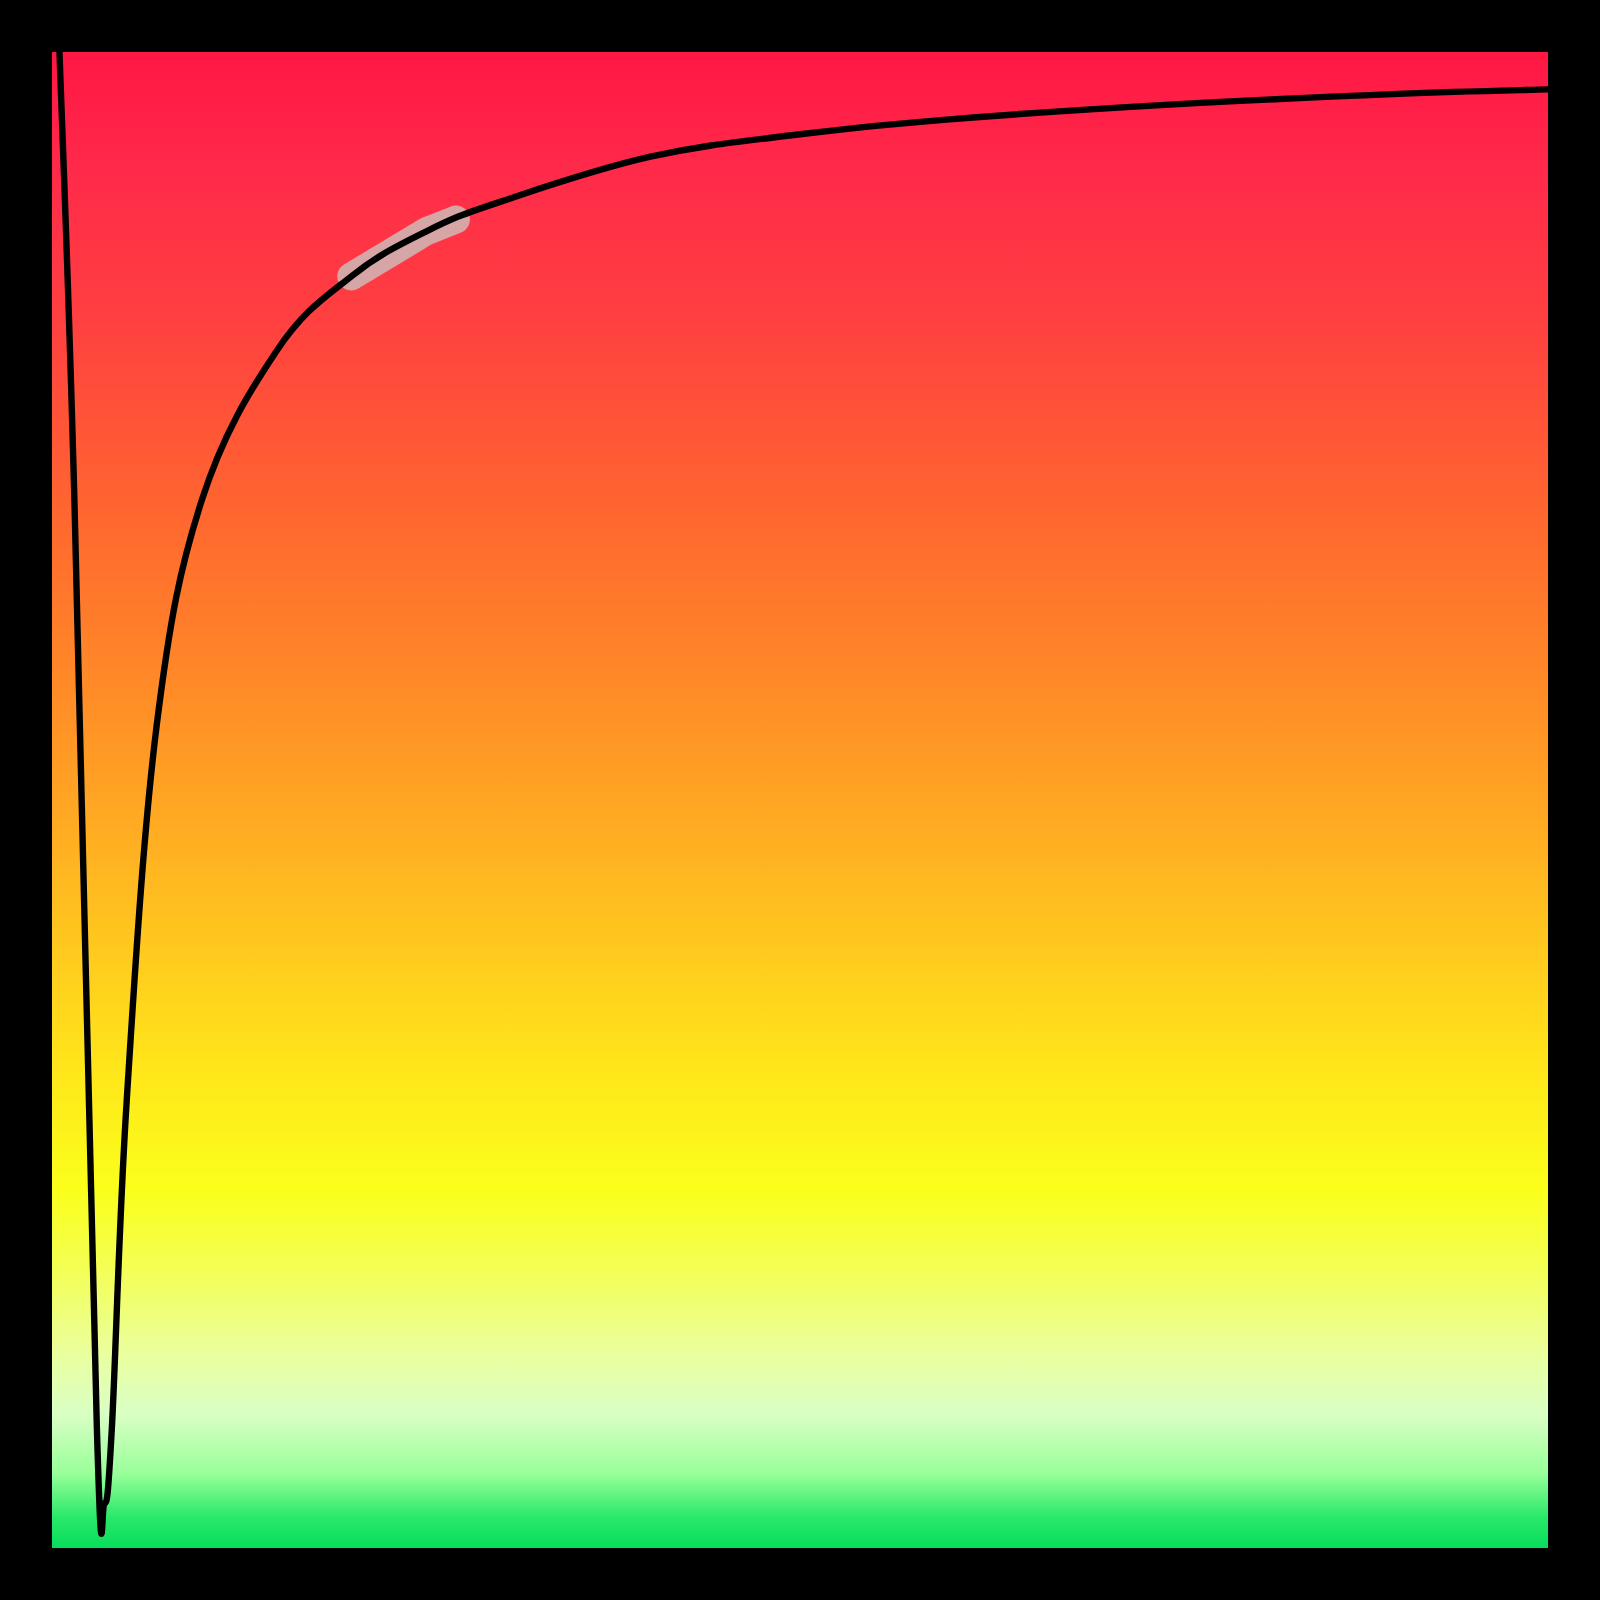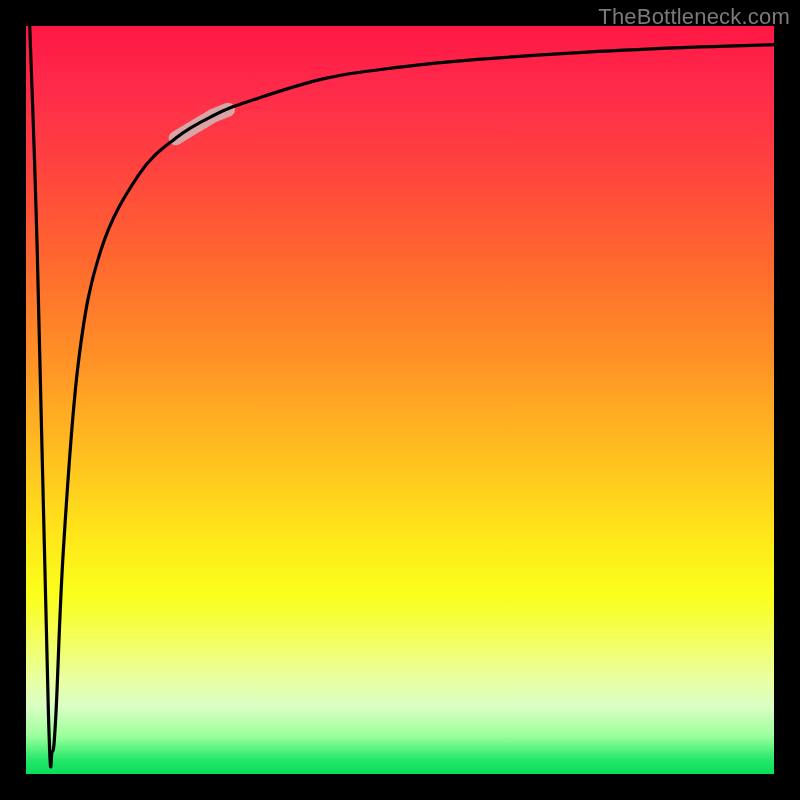--- a/index.html
+++ b/index.html
@@ -65,21 +65,20 @@
     top: 0;
     width: 100%;
     height: 100%;
     overflow: visible;
   }
 </style>
 </head>
 <body>
 
 <div class="stage">
-  <div class="attribution">TheBottleneck.com</div>
 
   <div class="frame">
     <div class="gradient"></div>
 
     <svg class="curve" viewBox="0 0 748 748" preserveAspectRatio="none">
 
       <path fill="none" stroke="#d6a6a6" stroke-width="14" stroke-linecap="round" id="hlPath" d="M 149.60 112.20 C 150.27 111.80, 151.99 110.76, 153.34 109.96 C 154.69 109.15, 155.73 108.52, 157.08 107.71 C 158.43 106.90, 159.47 106.28, 160.82 105.47 C 162.17 104.66, 163.21 104.03, 164.56 103.22 C 165.91 102.42, 166.95 101.79, 168.30 100.98 C 169.65 100.17, 170.69 99.54, 172.04 98.74 C 173.39 97.93, 174.43 97.30, 175.78 96.49 C 177.13 95.68, 178.17 95.06, 179.52 94.25 C 180.87 93.44, 181.91 92.81, 183.26 92.00 C 184.61 91.20, 185.65 90.43, 187.00 89.76 C 188.35 89.09, 189.39 88.80, 190.74 88.26 C 192.09 87.73, 193.13 87.31, 194.48 86.77 C 195.83 86.23, 196.87 85.81, 198.22 85.27 C 199.57 84.73, 201.29 84.05, 201.96 83.78"></path>
 
       <path fill="none" stroke="#000" stroke-width="3.2" stroke-linejoin="round" stroke-linecap="round" id="mainPath" d="M 3.74 0.00 C 5.09 40.39, 7.85 100.53, 11.22 224.40 C 14.59 348.27, 19.75 597.95, 22.44 688.16 C 25.13 778.37, 24.83 725.56, 26.18 725.56 C 27.53 725.56, 27.90 724.51, 29.92 688.16 C 31.94 651.81, 33.36 586.88, 37.40 523.60 C 41.44 460.32, 45.63 390.46, 52.36 336.60 C 59.09 282.74, 64.03 258.06, 74.80 224.40 C 85.57 190.74, 98.74 169.80, 112.20 149.60 C 125.66 129.40, 136.14 122.97, 149.60 112.20 C 163.06 101.43, 173.54 96.49, 187.00 89.76 C 200.46 83.03, 204.20 81.53, 224.40 74.80 C 244.60 68.07, 272.27 58.42, 299.20 52.36 C 326.13 46.30, 347.07 44.51, 374.00 41.14 C 400.93 37.77, 415.14 36.35, 448.80 33.66 C 482.46 30.97, 520.61 28.47, 561.00 26.18 C 601.39 23.89, 639.54 22.29, 673.20 20.94 C 706.86 19.60, 734.54 19.10, 748.00 18.70"></path>
     </svg>

